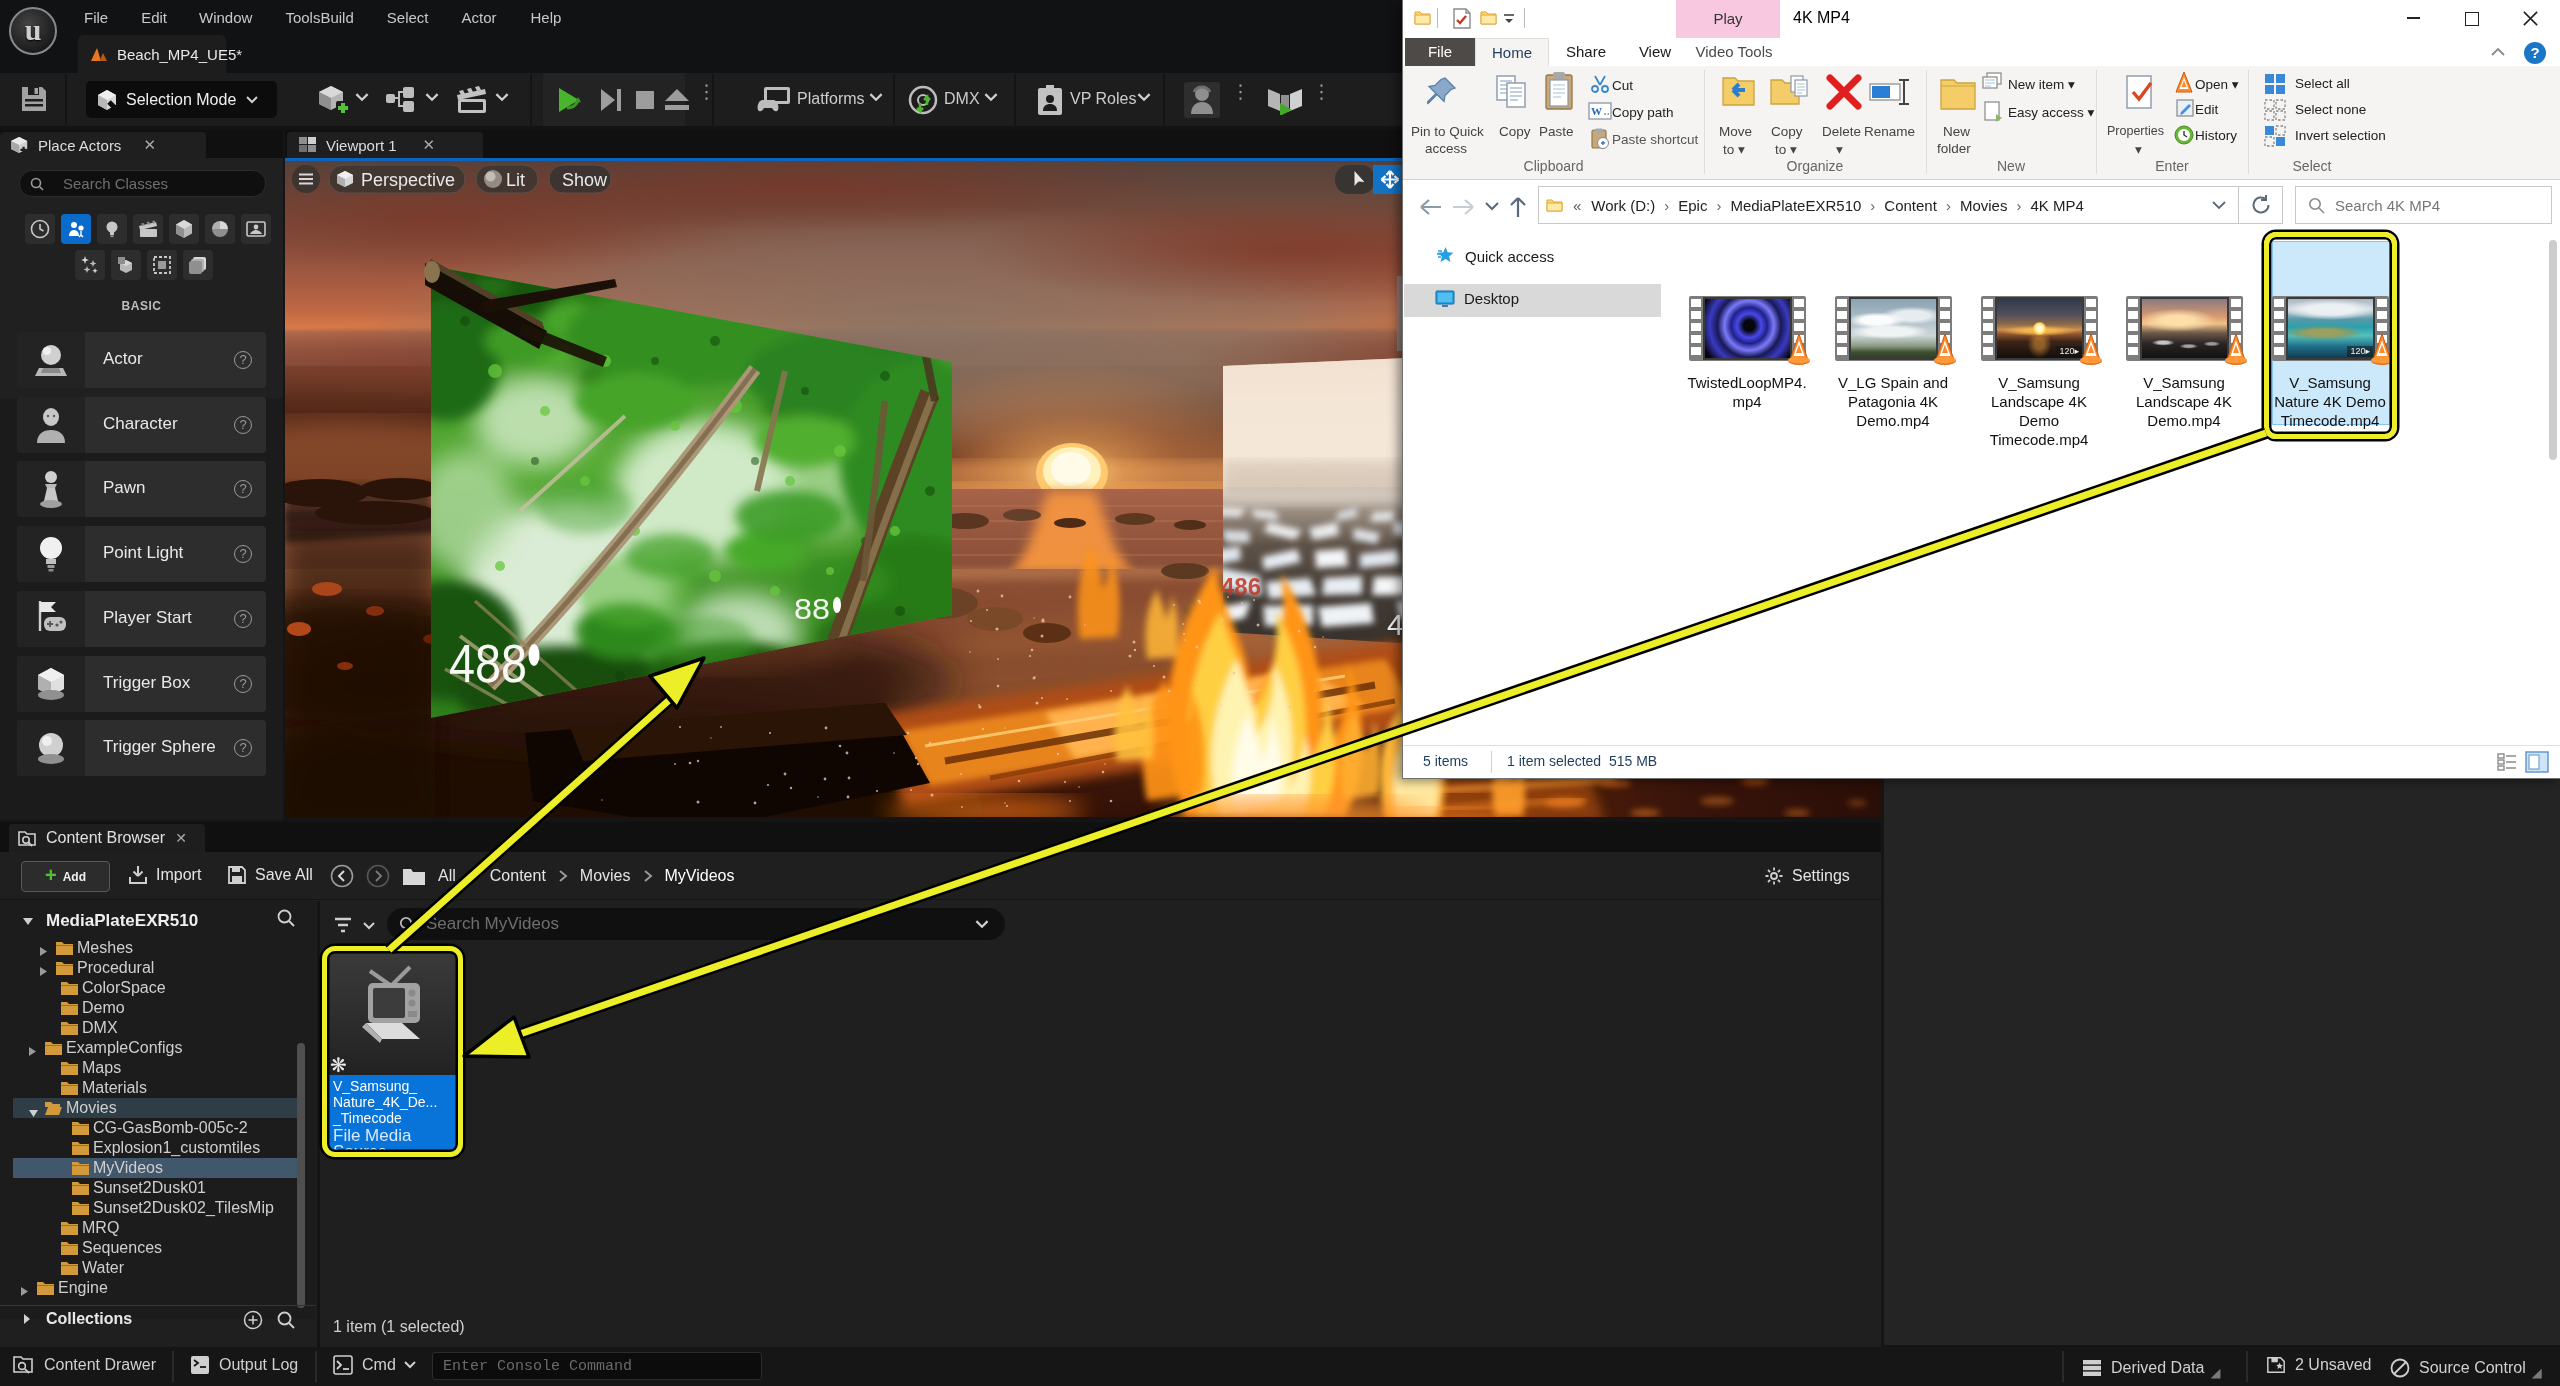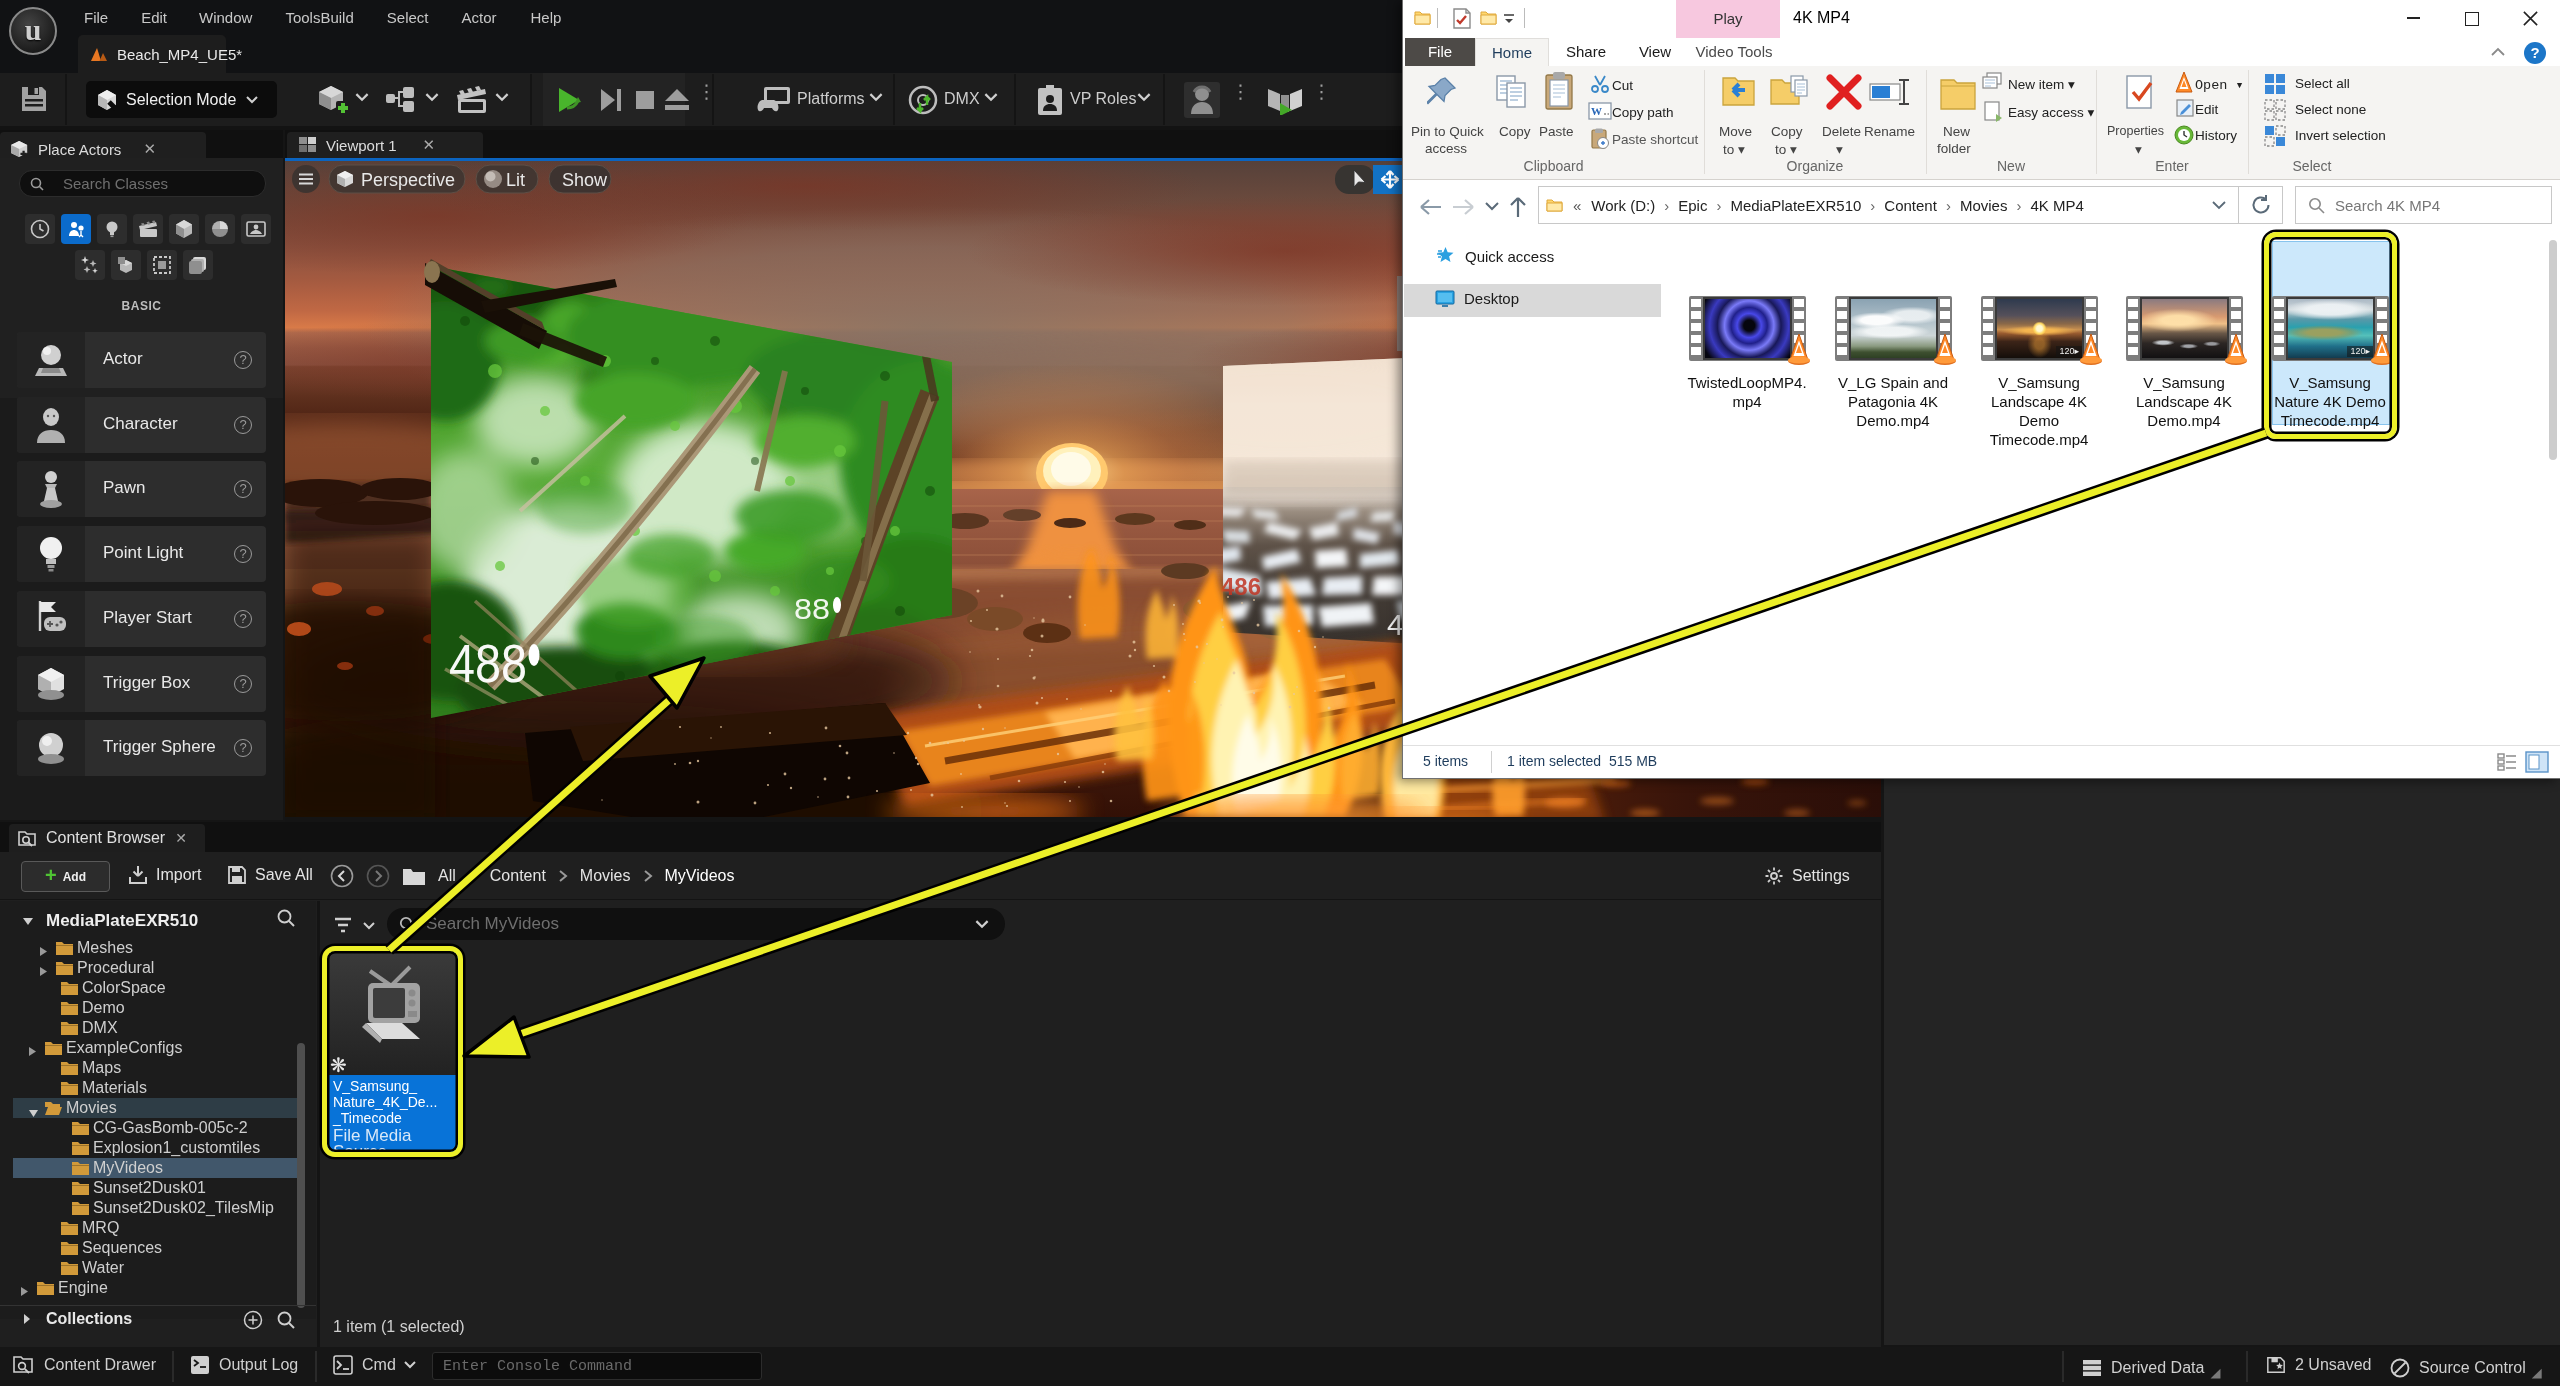--- a/index.html
+++ b/index.html
@@ -162,21 +162,21 @@
       <path d="M36 4 L24 9 V26 L36 21 Z" fill="#d0d0d0"></path>
       <path d="M15 10 L23 10 L23 27 L15 27 Z" fill="#8f8f8f"></path>
       <path d="M14 18 L26 25 L14 31 Z" fill="#44a828"></path>
     </svg>
   <div class="abs" style="left:1312px;top:14px;width:4px;height:26px;color:#9d9d9d;font-size:19px;line-height:9px">⋮</div>
 </div>
 <div class="abs" style="left:0;top:126px;width:1405px;height:4px;background:#131313"></div>
 
 <div class="abs" id="leftpanel" style="left:0;top:130px;width:283px;height:690px;background:#1b1b1b"></div>
 <div class="abs" style="left:0;top:130px;width:283px;height:28px;background:#101010"></div>
-<div class="abs" style="left:0;top:132px;width:206px;height:26px;background:#1f1f1f;border-radius:4px 4px 0 0;display:flex;align-items:flex-end">
+<div class="abs" style="left:0;top:132px;width:206px;height:26px;background:#1f1f1f;border-radius:4px 4px 0 0;display:flex;align-items:center">
   <svg width="20" height="18" style="margin-left:10px" viewBox="0 0 22 20">
       <path d="M10 1 L19 5.5 V14.5 L10 19 L1 14.5 V5.5 Z" fill="#cfcfcf"></path>
       <path d="M10 1 L19 5.5 L10 10 L1 5.5 Z" fill="#e8e8e8"></path>
       <path d="M10 10 V19 L1 14.5 V5.5 Z" fill="#a8a8a8"></path>
       <path d="M15 12 v7 M11.5 15.5 h7" stroke="#1f1f1f" stroke-width="2.5"></path>
     </svg>
   <span style="color:#dcdcdc;font-size:15px;margin-left:8px">Place Actors</span>
   <span style="color:#aaa;font-size:15px;margin-left:22px">✕</span>
 </div>
 <div class="abs" style="left:0;top:158px;width:283px;height:240px;background:#202020"></div>
@@ -1400,21 +1400,21 @@
           <rect x="2" y="2" width="24" height="32" fill="#fff" stroke="#8a98a8" stroke-width="1.4"></rect>
           <path d="M8 18 l6 7 l12 -16" stroke="#d84820" stroke-width="3.4" fill="none"></path>
         </svg></div>
       <div class="ribl" style="left:704px;top:58px;font-size:12.5px">Properties</div>
       <div class="ribl" style="left: 732px; top: 75px;">▾</div>
       <div class="abs" style="left: 770px; top: 4px;"><svg width="22" height="24" viewBox="0 0 22 24">
           <path d="M11 2 L19 22 H3 Z" fill="#ff8a28" stroke="#c85a10" stroke-width="1"></path>
           <path d="M11 7 L15.5 19 H6.5 Z" fill="#fff"></path>
           <path d="M11 10 L13.5 17 H8.5 Z" fill="#ff8a28"></path>
         </svg></div>
-      <div class="ribl" style="left: 792px; top: 10px; color: rgb(34, 34, 34); font-family: Liberation Mono, monospace;">Open ▾</div>
+      <div class="ribl" style="left: 792px; top: 10px; color: rgb(34, 34, 34);">Open ▾</div>
       <div class="abs" style="left: 772px; top: 32px;"><svg width="20" height="20" viewBox="0 0 20 20">
           <rect x="2" y="2" width="16" height="16" fill="#e8f0f8" stroke="#888" stroke-width="1.2"></rect>
           <path d="M6 14 l8 -8 l2 2 l-8 8 l-3 1 Z" fill="#4a90d8"></path>
         </svg></div>
       <div class="ribl" style="left: 792px; top: 36px; color: rgb(34, 34, 34);">Edit</div>
       <div class="abs" style="left: 770px; top: 58px;"><svg width="22" height="22" viewBox="0 0 22 22">
           <circle cx="11" cy="11" r="9" fill="#68b838" stroke="#4a8a20" stroke-width="1"></circle>
           <circle cx="11" cy="11" r="6" fill="#fff"></circle>
           <path d="M11 7 v4 l3 2" stroke="#333" stroke-width="1.4" fill="none"></path>
         </svg></div>

